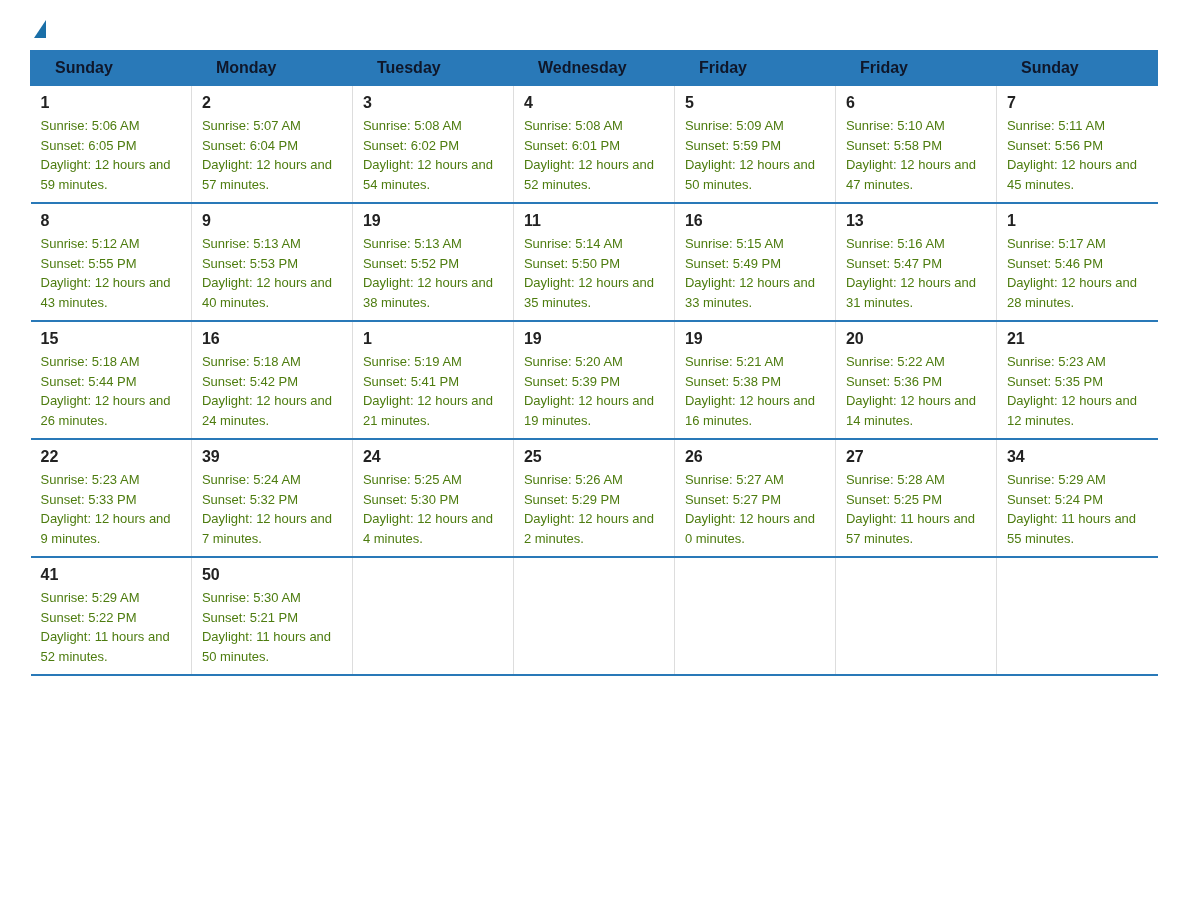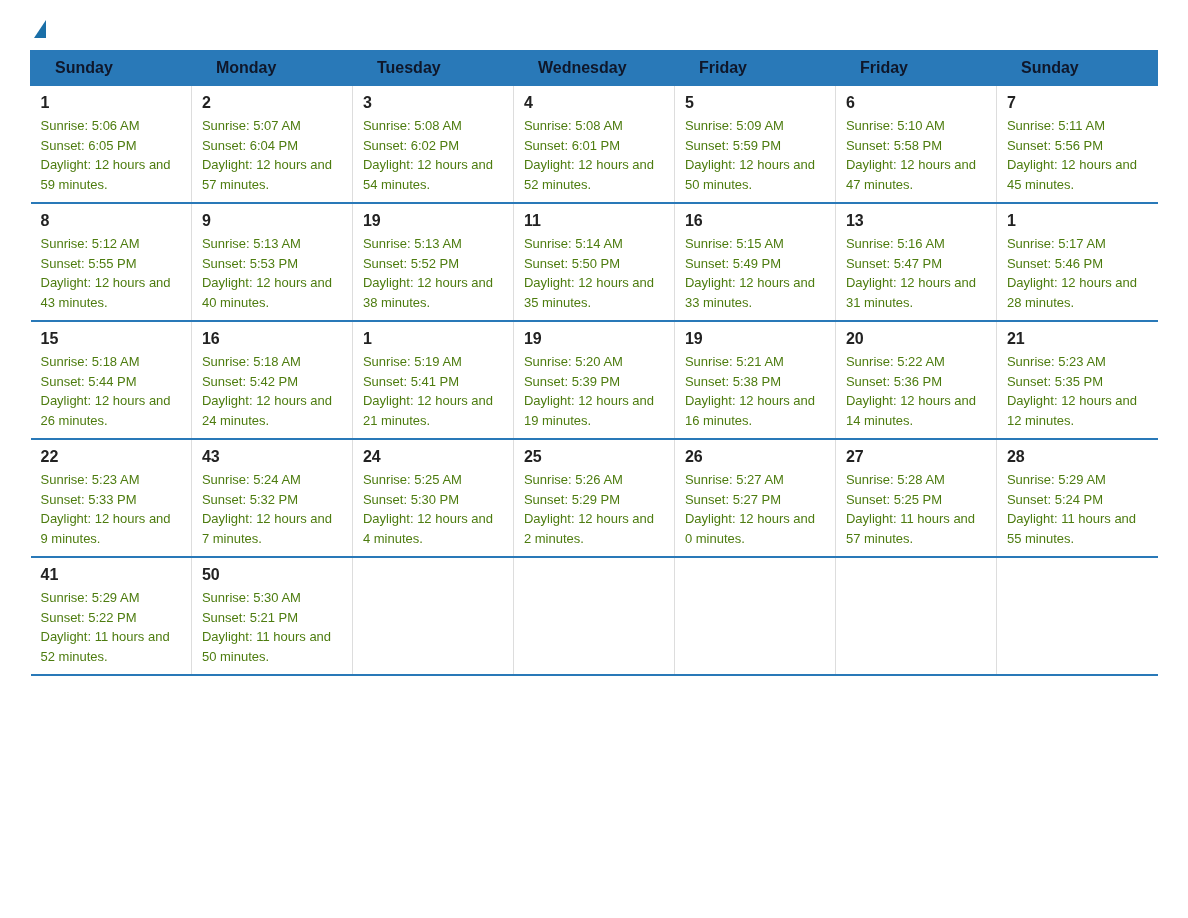--- a/index.html
+++ b/index.html
@@ -156,26 +156,26 @@
         <td><span class="day-num">15</span><span class="day-info">Sunrise: 5:18 AM<br>Sunset: 5:44 PM<br>Daylight: 12 hours and 26 minutes.</span></td>
         <td><span class="day-num">16</span><span class="day-info">Sunrise: 5:18 AM<br>Sunset: 5:42 PM<br>Daylight: 12 hours and 24 minutes.</span></td>
         <td><span class="day-num">1</span><span class="day-info">Sunrise: 5:19 AM<br>Sunset: 5:41 PM<br>Daylight: 12 hours and 21 minutes.</span></td>
         <td><span class="day-num">19</span><span class="day-info">Sunrise: 5:20 AM<br>Sunset: 5:39 PM<br>Daylight: 12 hours and 19 minutes.</span></td>
         <td><span class="day-num">19</span><span class="day-info">Sunrise: 5:21 AM<br>Sunset: 5:38 PM<br>Daylight: 12 hours and 16 minutes.</span></td>
         <td><span class="day-num">20</span><span class="day-info">Sunrise: 5:22 AM<br>Sunset: 5:36 PM<br>Daylight: 12 hours and 14 minutes.</span></td>
         <td><span class="day-num">21</span><span class="day-info">Sunrise: 5:23 AM<br>Sunset: 5:35 PM<br>Daylight: 12 hours and 12 minutes.</span></td>
       </tr>
       <tr>
         <td><span class="day-num">22</span><span class="day-info">Sunrise: 5:23 AM<br>Sunset: 5:33 PM<br>Daylight: 12 hours and 9 minutes.</span></td>
-        <td><span class="day-num">43</span><span class="day-info">Sunrise: 5:24 AM<br>Sunset: 5:32 PM<br>Daylight: 12 hours and 7 minutes.</span></td>
+        <td><span class="day-num">39</span><span class="day-info">Sunrise: 5:24 AM<br>Sunset: 5:32 PM<br>Daylight: 12 hours and 7 minutes.</span></td>
         <td><span class="day-num">24</span><span class="day-info">Sunrise: 5:25 AM<br>Sunset: 5:30 PM<br>Daylight: 12 hours and 4 minutes.</span></td>
         <td><span class="day-num">25</span><span class="day-info">Sunrise: 5:26 AM<br>Sunset: 5:29 PM<br>Daylight: 12 hours and 2 minutes.</span></td>
         <td><span class="day-num">26</span><span class="day-info">Sunrise: 5:27 AM<br>Sunset: 5:27 PM<br>Daylight: 12 hours and 0 minutes.</span></td>
         <td><span class="day-num">27</span><span class="day-info">Sunrise: 5:28 AM<br>Sunset: 5:25 PM<br>Daylight: 11 hours and 57 minutes.</span></td>
-        <td><span class="day-num">28</span><span class="day-info">Sunrise: 5:29 AM<br>Sunset: 5:24 PM<br>Daylight: 11 hours and 55 minutes.</span></td>
+        <td><span class="day-num">34</span><span class="day-info">Sunrise: 5:29 AM<br>Sunset: 5:24 PM<br>Daylight: 11 hours and 55 minutes.</span></td>
       </tr>
       <tr>
         <td><span class="day-num">41</span><span class="day-info">Sunrise: 5:29 AM<br>Sunset: 5:22 PM<br>Daylight: 11 hours and 52 minutes.</span></td>
         <td><span class="day-num">50</span><span class="day-info">Sunrise: 5:30 AM<br>Sunset: 5:21 PM<br>Daylight: 11 hours and 50 minutes.</span></td>
         <td class="empty-cell"></td>
         <td class="empty-cell"></td>
         <td class="empty-cell"></td>
         <td class="empty-cell"></td>
         <td class="empty-cell"></td>
       </tr>

